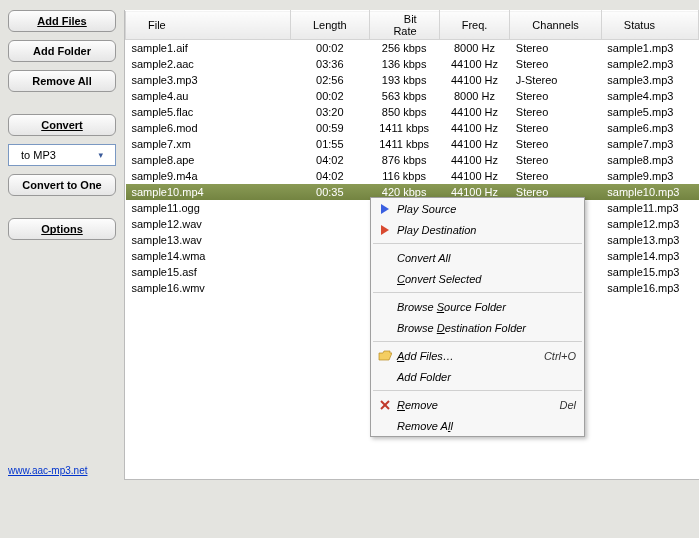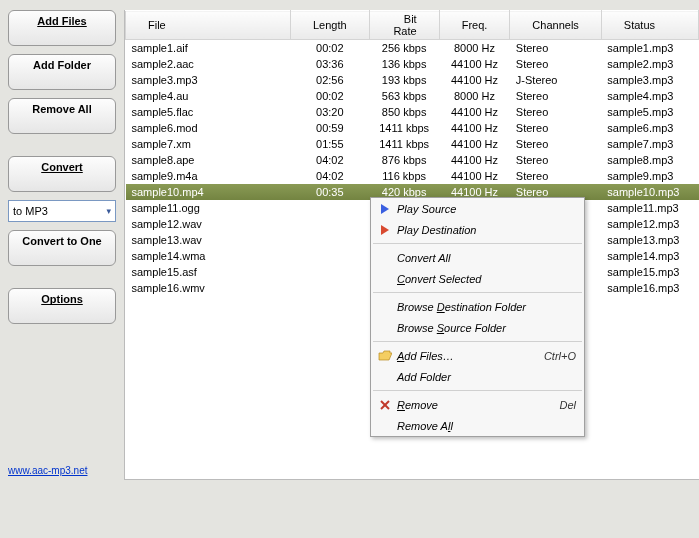--- a/index.html
+++ b/index.html
@@ -4,23 +4,23 @@
 <style>
 * { box-sizing: border-box; margin: 0; padding: 0; }
 body { font-family: Tahoma, Arial, sans-serif; font-size: 11px; background: #333; }
 .window { width: 699px; height: 538px; background: #e4e4e0; position: relative; overflow: hidden; }
 .titlebar { height: 48px; background: linear-gradient(#7a8945, #6b7a3a); color: #fff; display: flex; align-items: center; padding: 0 14px; }
 .titlebar h1 { font-size: 20px; font-weight: bold; flex: 1; }
 .title-controls { display: flex; gap: 10px; }
 .title-btn { color:#fff; font-size: 14px; font-weight: bold; cursor: pointer; }
 .content { display: flex; height: calc(100% - 48px); }
 .sidebar { width: 124px; padding: 10px 8px; display:flex; flex-direction:column; gap:8px; background:#e4e4e0; }
-.btn { height: 36px; border:1px solid #999; border-radius:6px; background:linear-gradient(#fdfdfd,#e6e6e6); font-size:11px; font-weight:bold; text-align:center; line-height:20px; cursor:pointer; }
+.btn { height: 22px; border:1px solid #999; border-radius:6px; background:linear-gradient(#fdfdfd,#e6e6e6); font-size:11px; font-weight:bold; text-align:center; line-height:20px; cursor:pointer; }
 .btn.underline span { text-decoration: underline; text-decoration-skip-ink: none; }
-.select { height:22px; border:1px solid #7a98c2; background:#fff; display:flex; align-items:center; padding:0 4px; font-size:11px; cursor:pointer; }
+.select { height:22px; border:1px solid #7a98c2; background:#fff; display:flex; align-items:center; padding:0 12px; font-size:11px; cursor:pointer; }
 .select .arrow { margin-left:auto; color:#3a5a9a; font-size:9px; }
 .spacer { flex:1; }
 .footer-link { color:#0033cc; text-decoration:underline; font-size:10px; margin-top:4px; margin-bottom:4px; }
 .main { flex:1; background:#fff; border:1px solid #bbb; border-top:none; border-right:none; margin: 10px 0 10px 0; position:relative; }
 .table { width:100%; border-collapse:collapse; font-size:11px; }
 .table th { background:linear-gradient(#fdfdfd, #eaeaea); border:1px solid #d4d4d4; border-top:1px solid #fff; padding:2px 22px; text-align:left; font-weight:normal; height:18px; }
 .table th.right { text-align:right; }
 .table td { padding:1px 6px; white-space:nowrap; height:16px; }
 .table td.right { text-align:center; }
 .table tr.selected td { background: linear-gradient(#8a9a55,#738441); color:#fff; }
@@ -230,25 +230,25 @@
           <span class="menu-icon"></span>
           <span class="menu-label">Convert All</span>
         </div>
         <div class="menu-item">
           <span class="menu-icon"></span>
           <span class="menu-label"><span class="mi-u">C</span><span>onvert Selected</span></span>
         </div>
         <div class="menu-sep"></div>
         <div class="menu-item">
           <span class="menu-icon"></span>
+          <span class="menu-label">Browse <span class="mi-u">S</span>ource Folder</span>
+        </div>
+        <div class="menu-item">
+          <span class="menu-icon"></span>
           <span class="menu-label">Browse <span class="mi-u">D</span>estination Folder</span>
-        </div>
-        <div class="menu-item">
-          <span class="menu-icon"></span>
-          <span class="menu-label">Browse <span class="mi-u">S</span>ource Folder</span>
         </div>
         <div class="menu-sep"></div>
         <div class="menu-item">
           <span class="menu-icon">
               <svg width="14" height="11">
                 <path d="M1 3 L5 3 L6 1 L12 1 L12 3 L14 3 L11 10 L1 10 Z" fill="#f4ce62" stroke="#b88a20" stroke-width="0.7"></path>
               </svg>
             </span>
           <span class="menu-label"><span class="mi-u">A</span>dd Files…</span>
           <span class="menu-shortcut">Ctrl+O</span>

